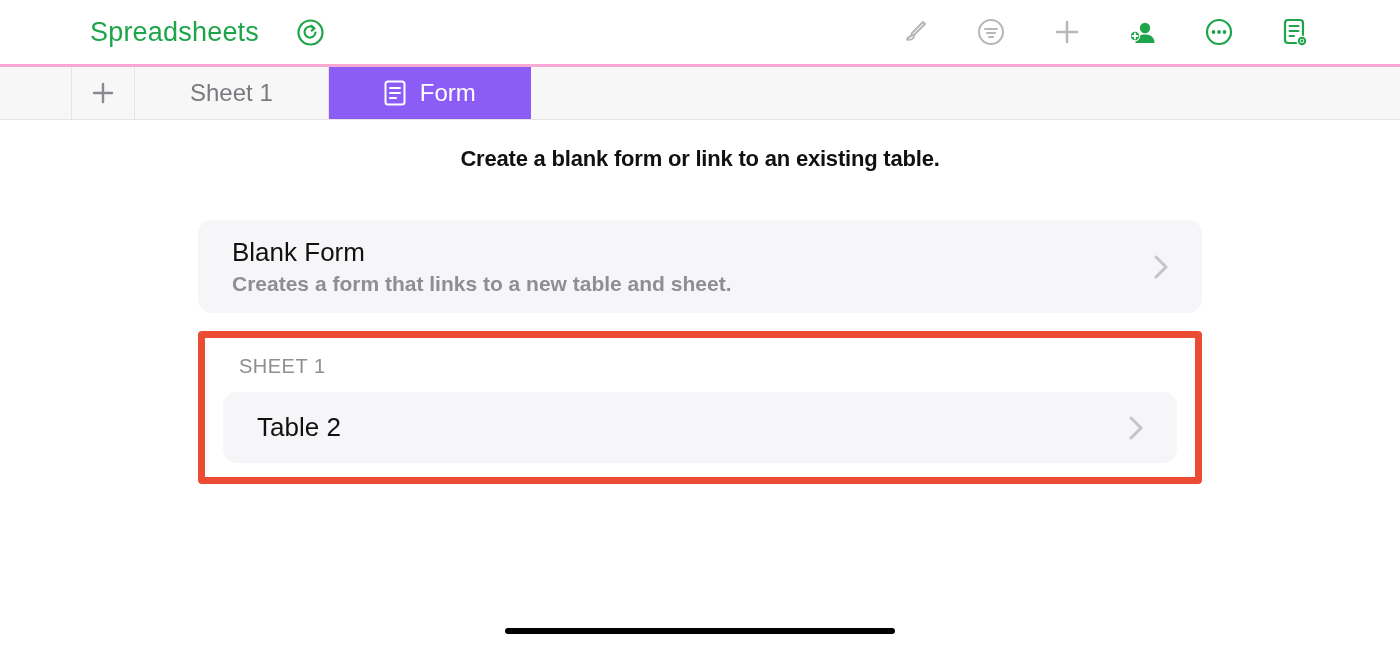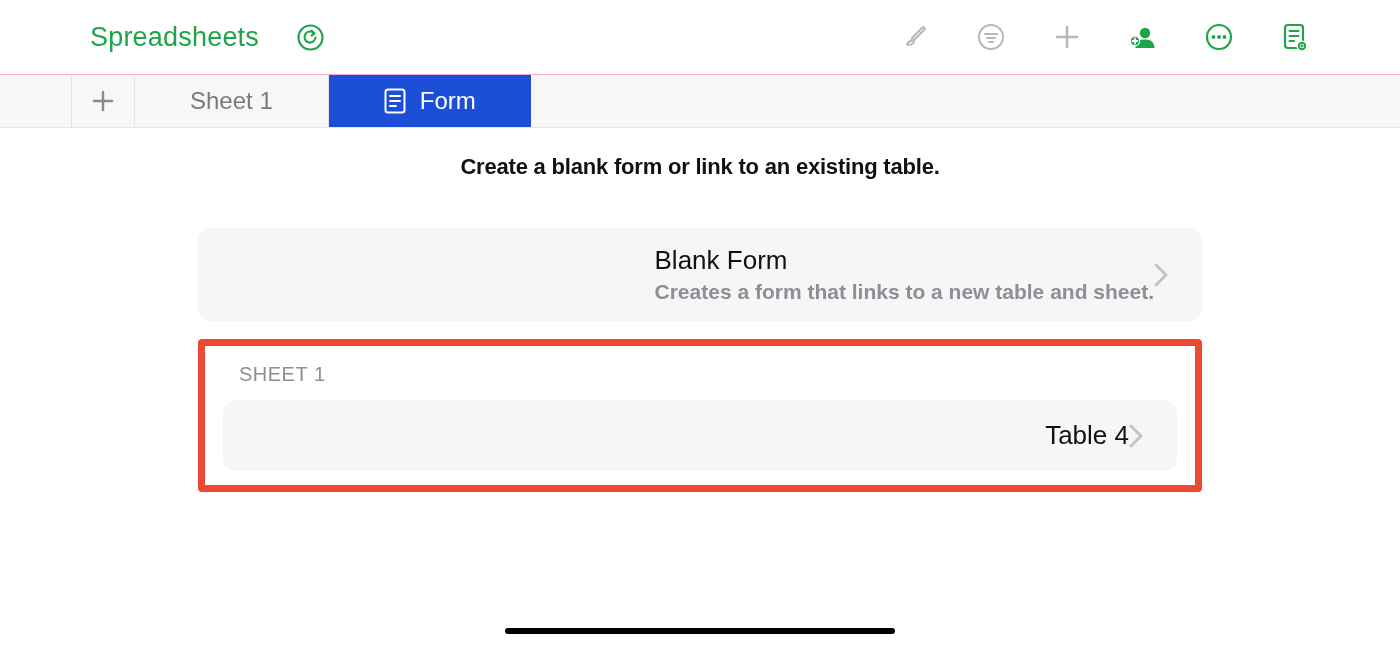--- a/index.html
+++ b/index.html
@@ -11,26 +11,26 @@
     body {
       font-family: -apple-system, BlinkMacSystemFont, "Helvetica Neue", sans-serif;
       background: #fff;
       width: 1400px;
       height: 647px;
       overflow: hidden;
       position: relative;
     }
     
     .topbar {
-      height: 75px;
+      height: 67px;
       display: flex;
       align-items: center;
       justify-content: space-between;
       padding: 0 90px;
-      border-bottom: 1px solid #f9a8d4;
+      border-bottom: 3px solid #f9a8d4;
     }
     .topbar-left {
       display: flex;
       align-items: center;
       gap: 36px;
     }
     .brand {
       color: #1ea54a;
       font-size: 27px;
       font-weight: 400;
@@ -82,21 +82,21 @@
       display: flex;
       align-items: center;
       justify-content: center;
       gap: 14px;
       border-right: 1px solid #e5e5e5;
       cursor: pointer;
       font-size: 24px;
       color: #7a7a7e;
     }
     .tab.active {
-      background: #1d4ed8;
+      background: #8b5cf6;
       color: #fff;
       border-right: none;
     }
     .tab.active svg { stroke: #fff; fill: #fff; }
     
     .main {
       padding-top: 26px;
     }
     .heading {
       text-align: center;
@@ -111,21 +111,21 @@
       display: flex;
       flex-direction: column;
       gap: 18px;
     }
     .option-row {
       background: #f6f6f8;
       border-radius: 14px;
       padding: 17px 34px;
       display: flex;
       align-items: center;
-      justify-content: flex-end;
+      justify-content: space-between;
       cursor: pointer;
     }
     .option-text .title {
       font-size: 26px;
       color: #111;
       font-weight: 400;
     }
     .option-text .subtitle {
       font-size: 21px;
       color: #8e8e93;
@@ -260,21 +260,21 @@
       </div>
       <svg width="14" height="24" viewBox="0 0 14 24" fill="none">
         <path d="M2 2 L12 12 L2 22" stroke="#c5c5c9" stroke-width="3" stroke-linecap="round" stroke-linejoin="round"></path>
       </svg>
     </div>
 
     <div class="highlight-box">
       <div class="section-label">SHEET 1</div>
       <div class="option-row simple">
         <div class="option-text">
-          <div class="title">Table 4</div>
+          <div class="title">Table 2</div>
         </div>
         <svg width="14" height="24" viewBox="0 0 14 24" fill="none">
           <path d="M2 2 L12 12 L2 22" stroke="#c5c5c9" stroke-width="3" stroke-linecap="round" stroke-linejoin="round"></path>
         </svg>
       </div>
     </div>
 
   </div>
 </div>
 

